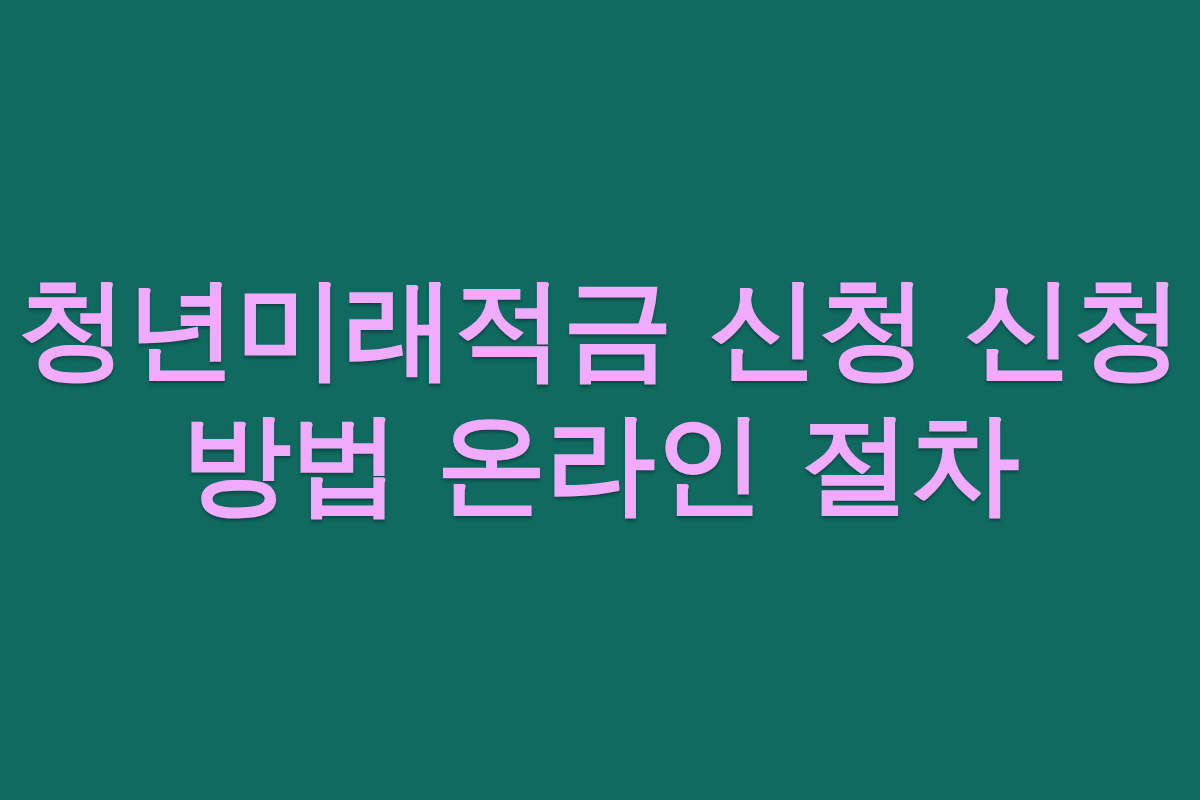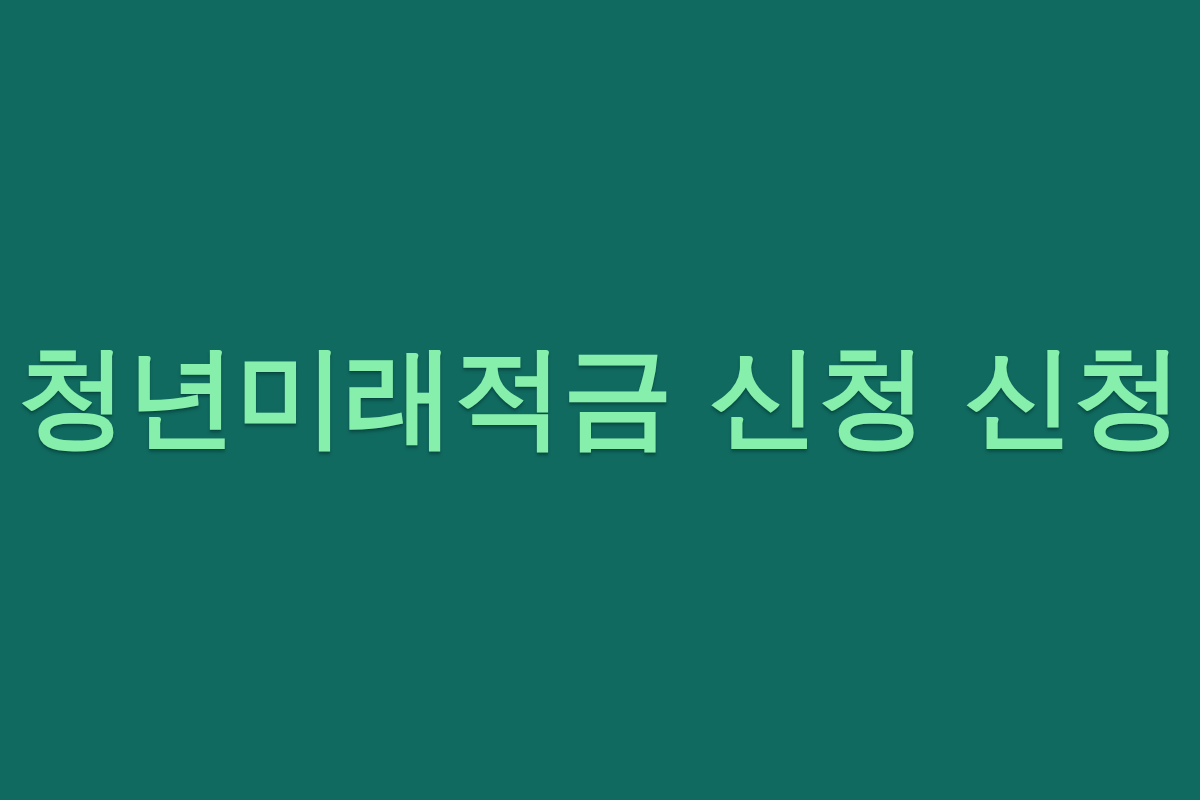--- a/index.html
+++ b/index.html
@@ -35,21 +35,21 @@
     margin-top: -8px;       
     text-align: center;
     display: flex;
     flex-direction: column;
     align-items: center;
     justify-content: center;
   }
 
   .headline-line {
     display: block;
-    color: #86efac;
+    color: #f0abfc;
     font-family: "DejaVu Sans", "Liberation Sans", sans-serif;
     font-weight: 700;
     font-size: 108px;
     line-height: 135px;
     letter-spacing: -1px;
     white-space: nowrap;
     
     text-shadow:
        0px 3px 3px rgba(0, 48, 42, 0.40),
        0px 1px 1px rgba(0, 48, 42, 0.30);
@@ -65,16 +65,17 @@
 </style>
 </head>
 <body>
 
 <div class="thumbnail-card">
 
   <div class="headline-block">
 
     <span class="headline-line headline-line--primary">청년미래적금 신청 신청</span>
 
+    <span class="headline-line headline-line--secondary">방법 온라인 절차</span>
 
   </div>
 
 </div>
 
 </body></html>

